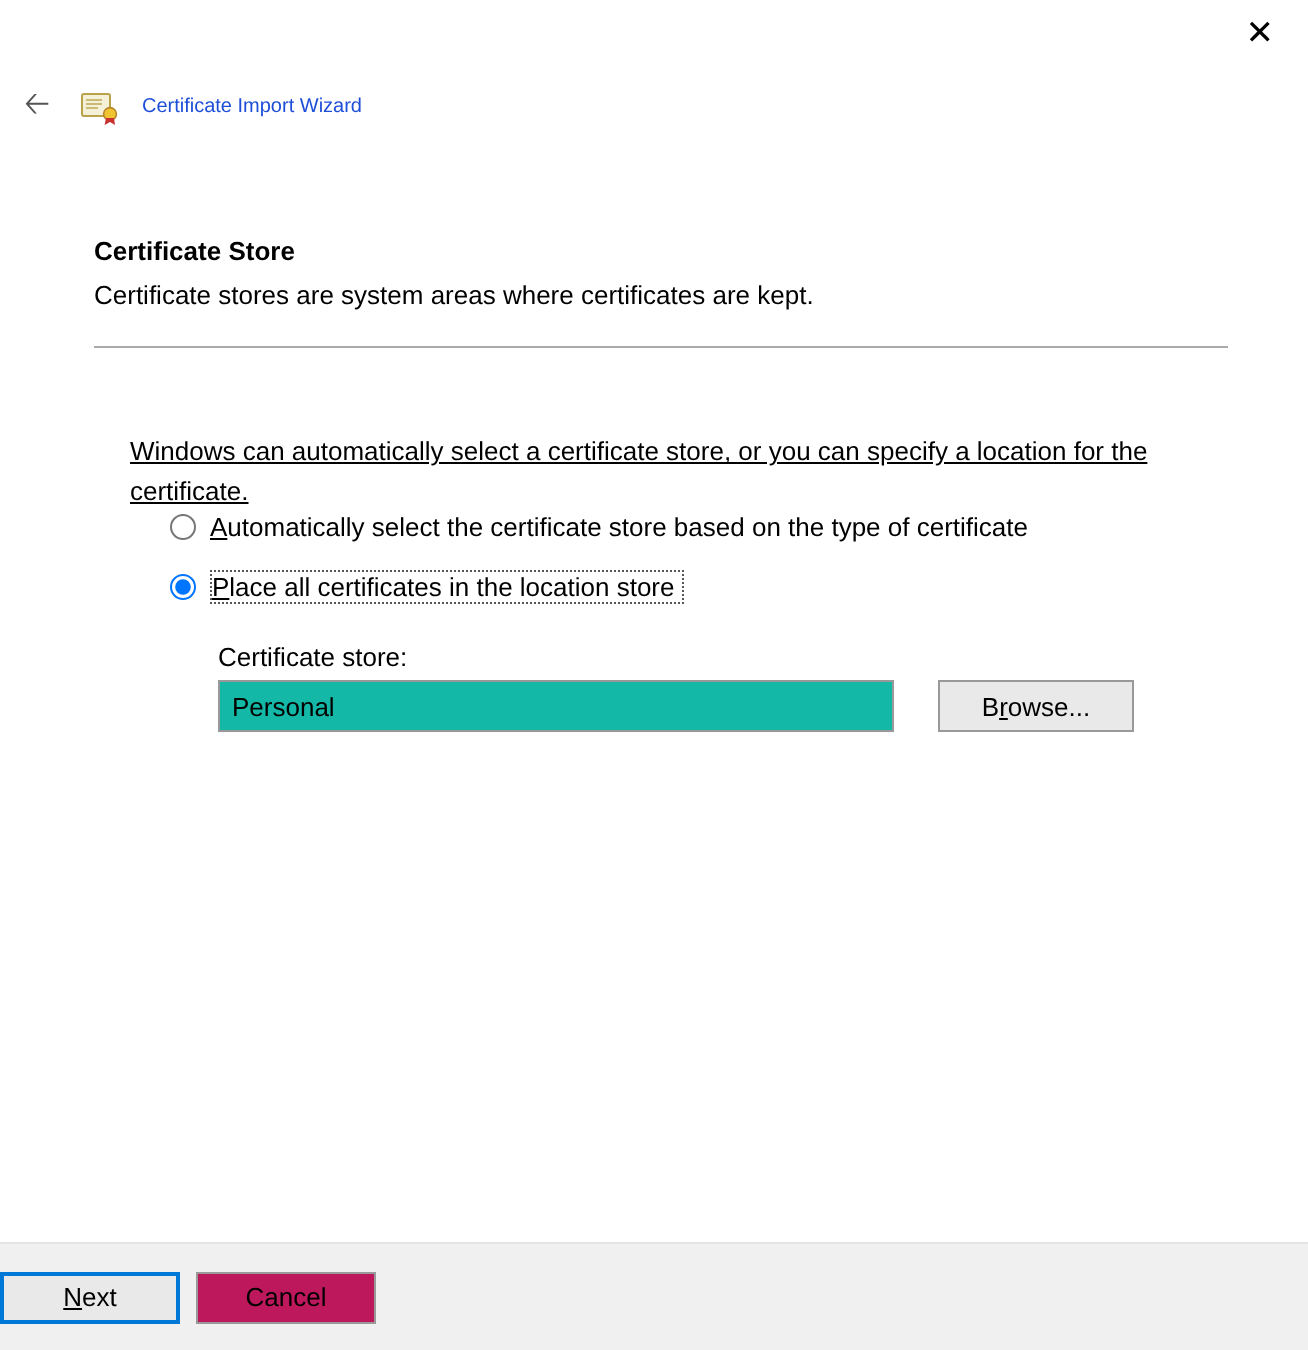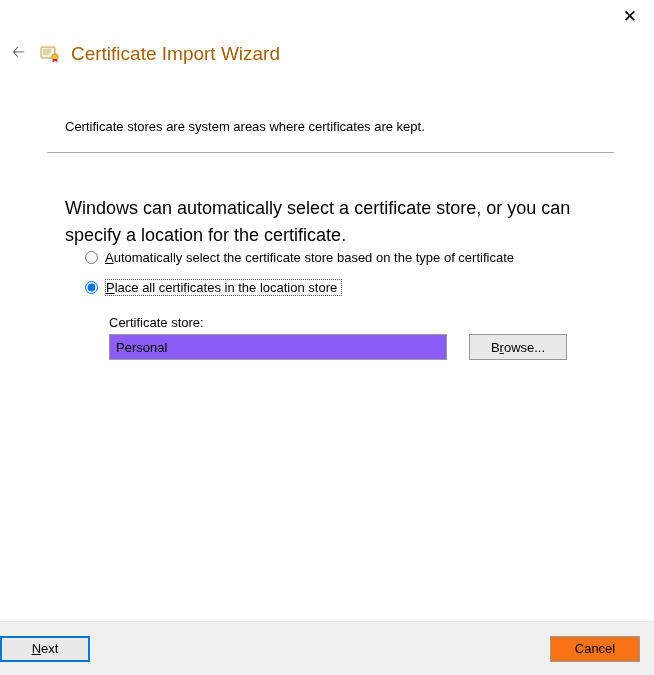--- a/index.html
+++ b/index.html
@@ -40,52 +40,52 @@
       cursor: pointer;
       font-family: Arial, sans-serif;
       padding: 2px;
     }
     .cert-icon {
       width: 20px;
       height: 20px;
       display: inline-block;
     }
     .wizard-title {
-      font-size: 19px;
-      color: #a16207;
+      font-size: 10px;
+      color: #1d4ed8;
       font-weight: 400;
     }
     .content {
       position: absolute;
       top: 118px;
       left: 47px;
       right: 40px;
     }
     .section-title {
       font-weight: 600;
       font-size: 13px;
       margin-bottom: 6px;
     }
     .section-desc {
-      margin-left: 18px;
       font-size: 13px;
       color: #000;
       line-height: 1.4;
     }
     .hr-line {
       margin-top: 16px;
       border: none;
       border-top: 1px solid #aaa;
     }
     .body-text {
       margin-top: 42px;
       margin-left: 18px;
       margin-right: 10px;
-      font-size: 18px;
+      font-size: 13px;
       line-height: 1.5;
+      text-decoration: underline;
     }
     .radio-group {
       margin-top: 1px;
       margin-left: 38px;
     }
     .radio-row {
       display: flex;
       align-items: center;
       margin-bottom: 14px;
       font-size: 13px;
@@ -113,52 +113,52 @@
       align-items: center;
       gap: 22px;
     }
     .store-input {
       width: 338px;
       height: 26px;
       border: 1px solid #999;
       padding: 2px 6px;
       font-size: 13px;
       font-family: inherit;
-      background: #8b5cf6;
+      background: #14b8a6;
     }
     .browse-btn {
       width: 98px;
       height: 26px;
       border: 1px solid #999;
       background: #e9e9e9;
       font-size: 13px;
       font-family: inherit;
       cursor: pointer;
     }
     .footer {
       position: absolute;
       bottom: 0;
       left: 0;
       right: 0;
       height: 54px;
       background: #f0f0f0;
       border-top: 1px solid #e4e4e4;
       display: flex;
-      justify-content: space-between;
+      justify-content: flex-start;
       align-items: center;
       padding-right: 14px;
       gap: 8px;
     }
     .footer-btn {
       width: 90px;
       height: 26px;
       font-size: 13px;
       font-family: inherit;
       cursor: pointer;
-      background: #f97316;
+      background: #be185d;
       border: 1px solid #999;
     }
     .footer-btn.primary {
       border: 2px solid #0078d7;
       background: #e9e9e9;
     }
   </style>
 </head>
 <body>
 
@@ -173,20 +173,21 @@
       <path d="M14 15 L13.3 18.5 L16 17 L18.5 18.5 L18 15" fill="#c93030"></path>
       <line x1="4" y1="6" x2="12" y2="6" stroke="#b8a24a" stroke-width="0.7"></line>
       <line x1="4" y1="8" x2="12" y2="8" stroke="#b8a24a" stroke-width="0.7"></line>
       <line x1="4" y1="10" x2="10" y2="10" stroke="#b8a24a" stroke-width="0.7"></line>
     </svg>
   </span>
   <span class="wizard-title">Certificate Import Wizard</span>
 </div>
 
 <div class="content">
+  <div class="section-title">Certificate Store</div>
   <div class="section-desc">Certificate stores are system areas where certificates are kept.</div>
   <hr class="hr-line">
   <div class="body-text">Windows can automatically select a certificate store, or you can specify a location for the certificate.</div>
 
   <div class="radio-group">
     <div class="radio-row">
       <input type="radio" name="store-mode" style="">
       <label><span class="underline-char">A</span><span>utomatically select the certificate store based on the type of certificate</span></label>
     </div>
     <div class="radio-row">

